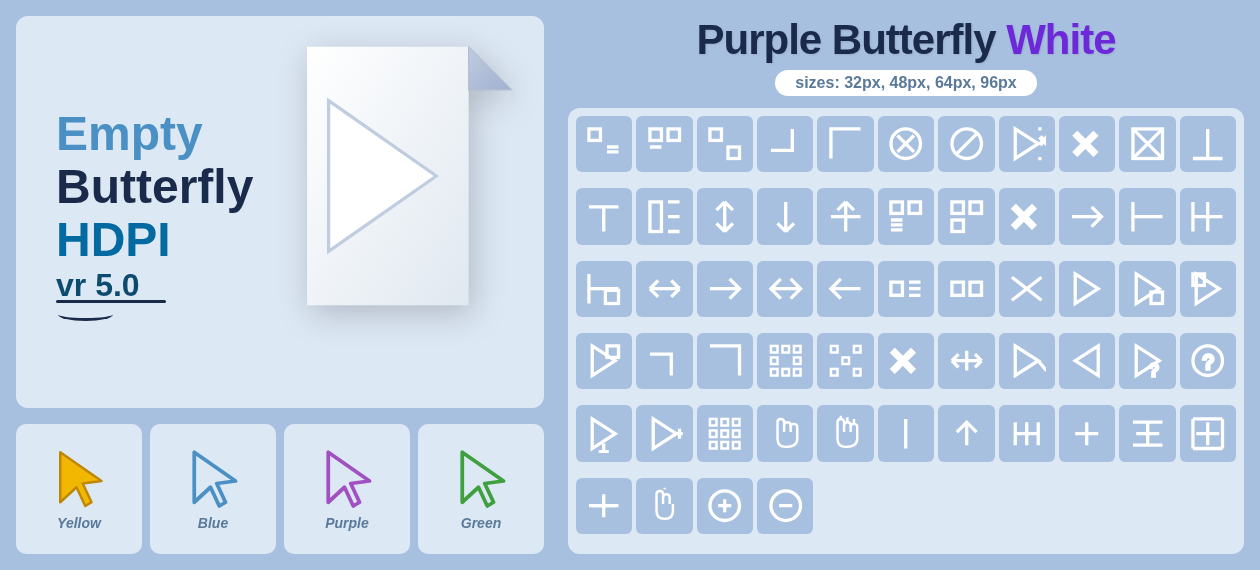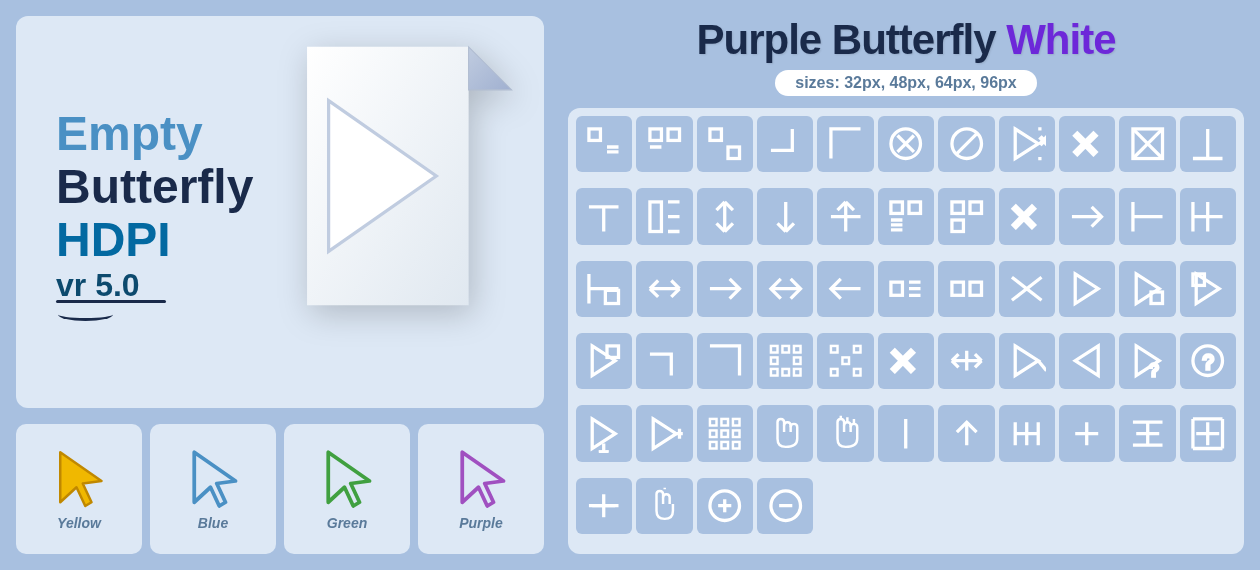--- a/index.html
+++ b/index.html
@@ -274,32 +274,32 @@
       <div class="color-card-icon">
         <svg viewBox="0 0 40 50" xmlns="http://www.w3.org/2000/svg">
           <polygon points="5,5 5,45 18,33 25,48 30,45 23,30 38,28" fill="none" stroke="#4a90c4" stroke-width="3" stroke-linejoin="round"></polygon>
         </svg>
       </div>
       <span class="color-label">Blue</span>
     </div>
     <div class="color-card">
       <div class="color-card-icon">
         <svg viewBox="0 0 40 50" xmlns="http://www.w3.org/2000/svg">
-          <polygon points="5,5 5,45 18,33 25,48 30,45 23,30 38,28" fill="none" stroke="#40a040" stroke-width="3" stroke-linejoin="round"></polygon>
+          <polygon points="5,5 5,45 18,33 25,48 30,45 23,30 38,28" fill="none" stroke="#a050c0" stroke-width="3" stroke-linejoin="round"></polygon>
         </svg>
       </div>
-      <span class="color-label">Green</span>
+      <span class="color-label">Purple</span>
     </div>
     <div class="color-card">
       <div class="color-card-icon">
         <svg viewBox="0 0 40 50" xmlns="http://www.w3.org/2000/svg">
-          <polygon points="5,5 5,45 18,33 25,48 30,45 23,30 38,28" fill="none" stroke="#a050c0" stroke-width="3" stroke-linejoin="round"></polygon>
+          <polygon points="5,5 5,45 18,33 25,48 30,45 23,30 38,28" fill="none" stroke="#40a040" stroke-width="3" stroke-linejoin="round"></polygon>
         </svg>
       </div>
-      <span class="color-label">Purple</span>
+      <span class="color-label">Green</span>
     </div>
   </div>
 </div>
 
 <div class="right-panel">
   <div class="right-header">
     <div class="main-title">
       <span>Purple Butterfly </span><span style="color:#6d28d9;">White</span>
     </div>
     <div class="sizes-badge">sizes: 32px, 48px, 64px, 96px</div>

